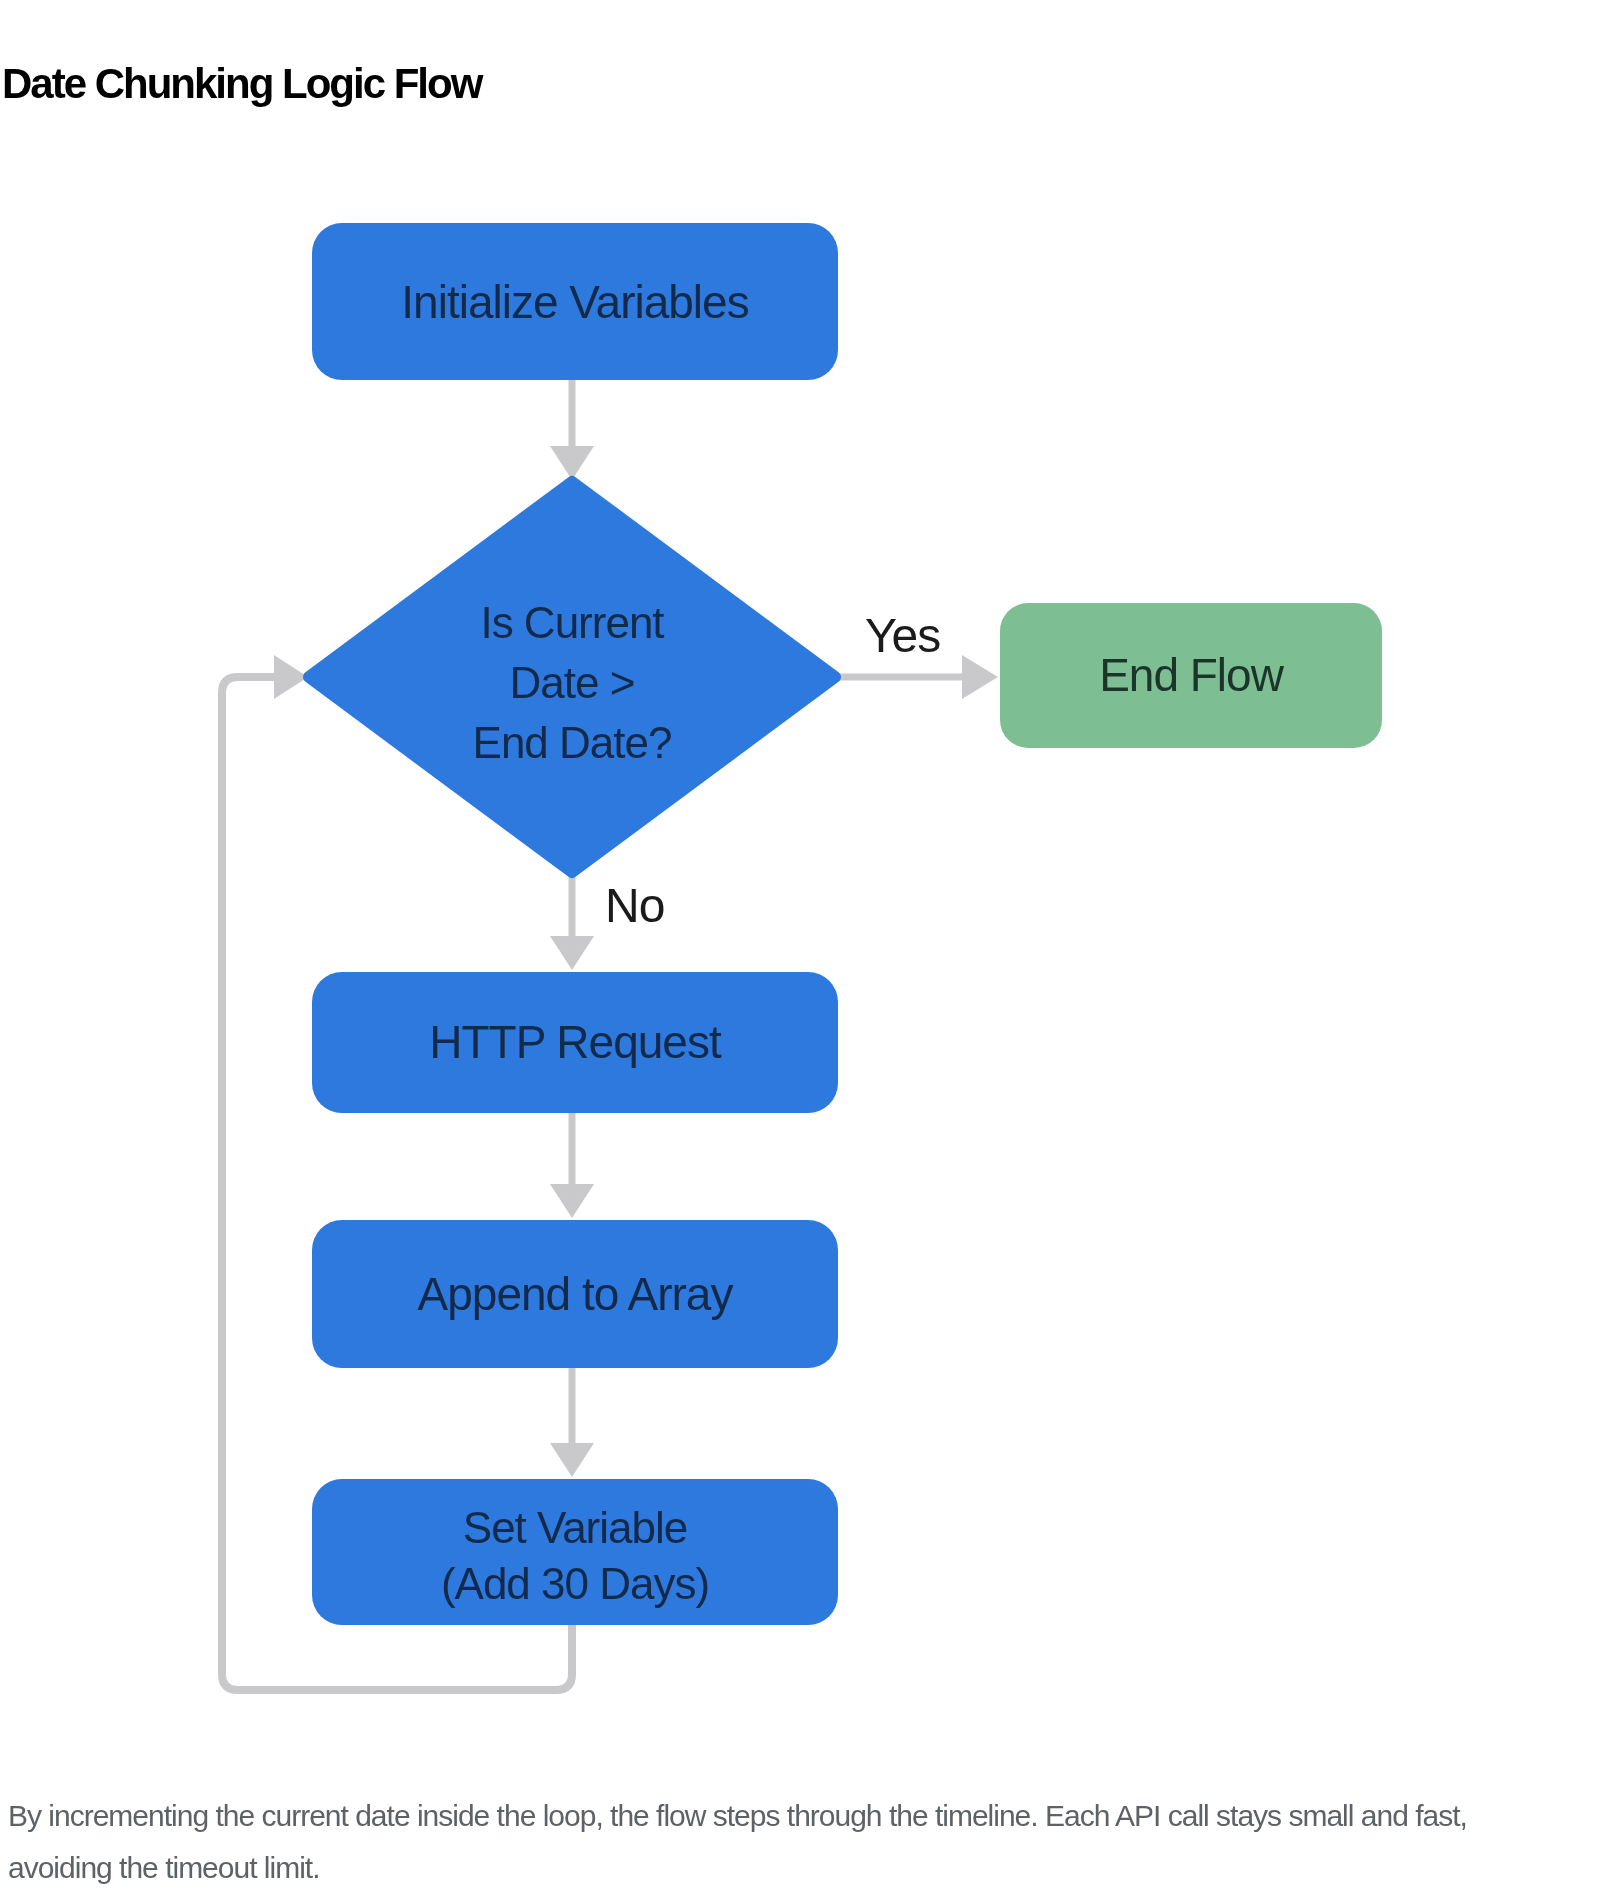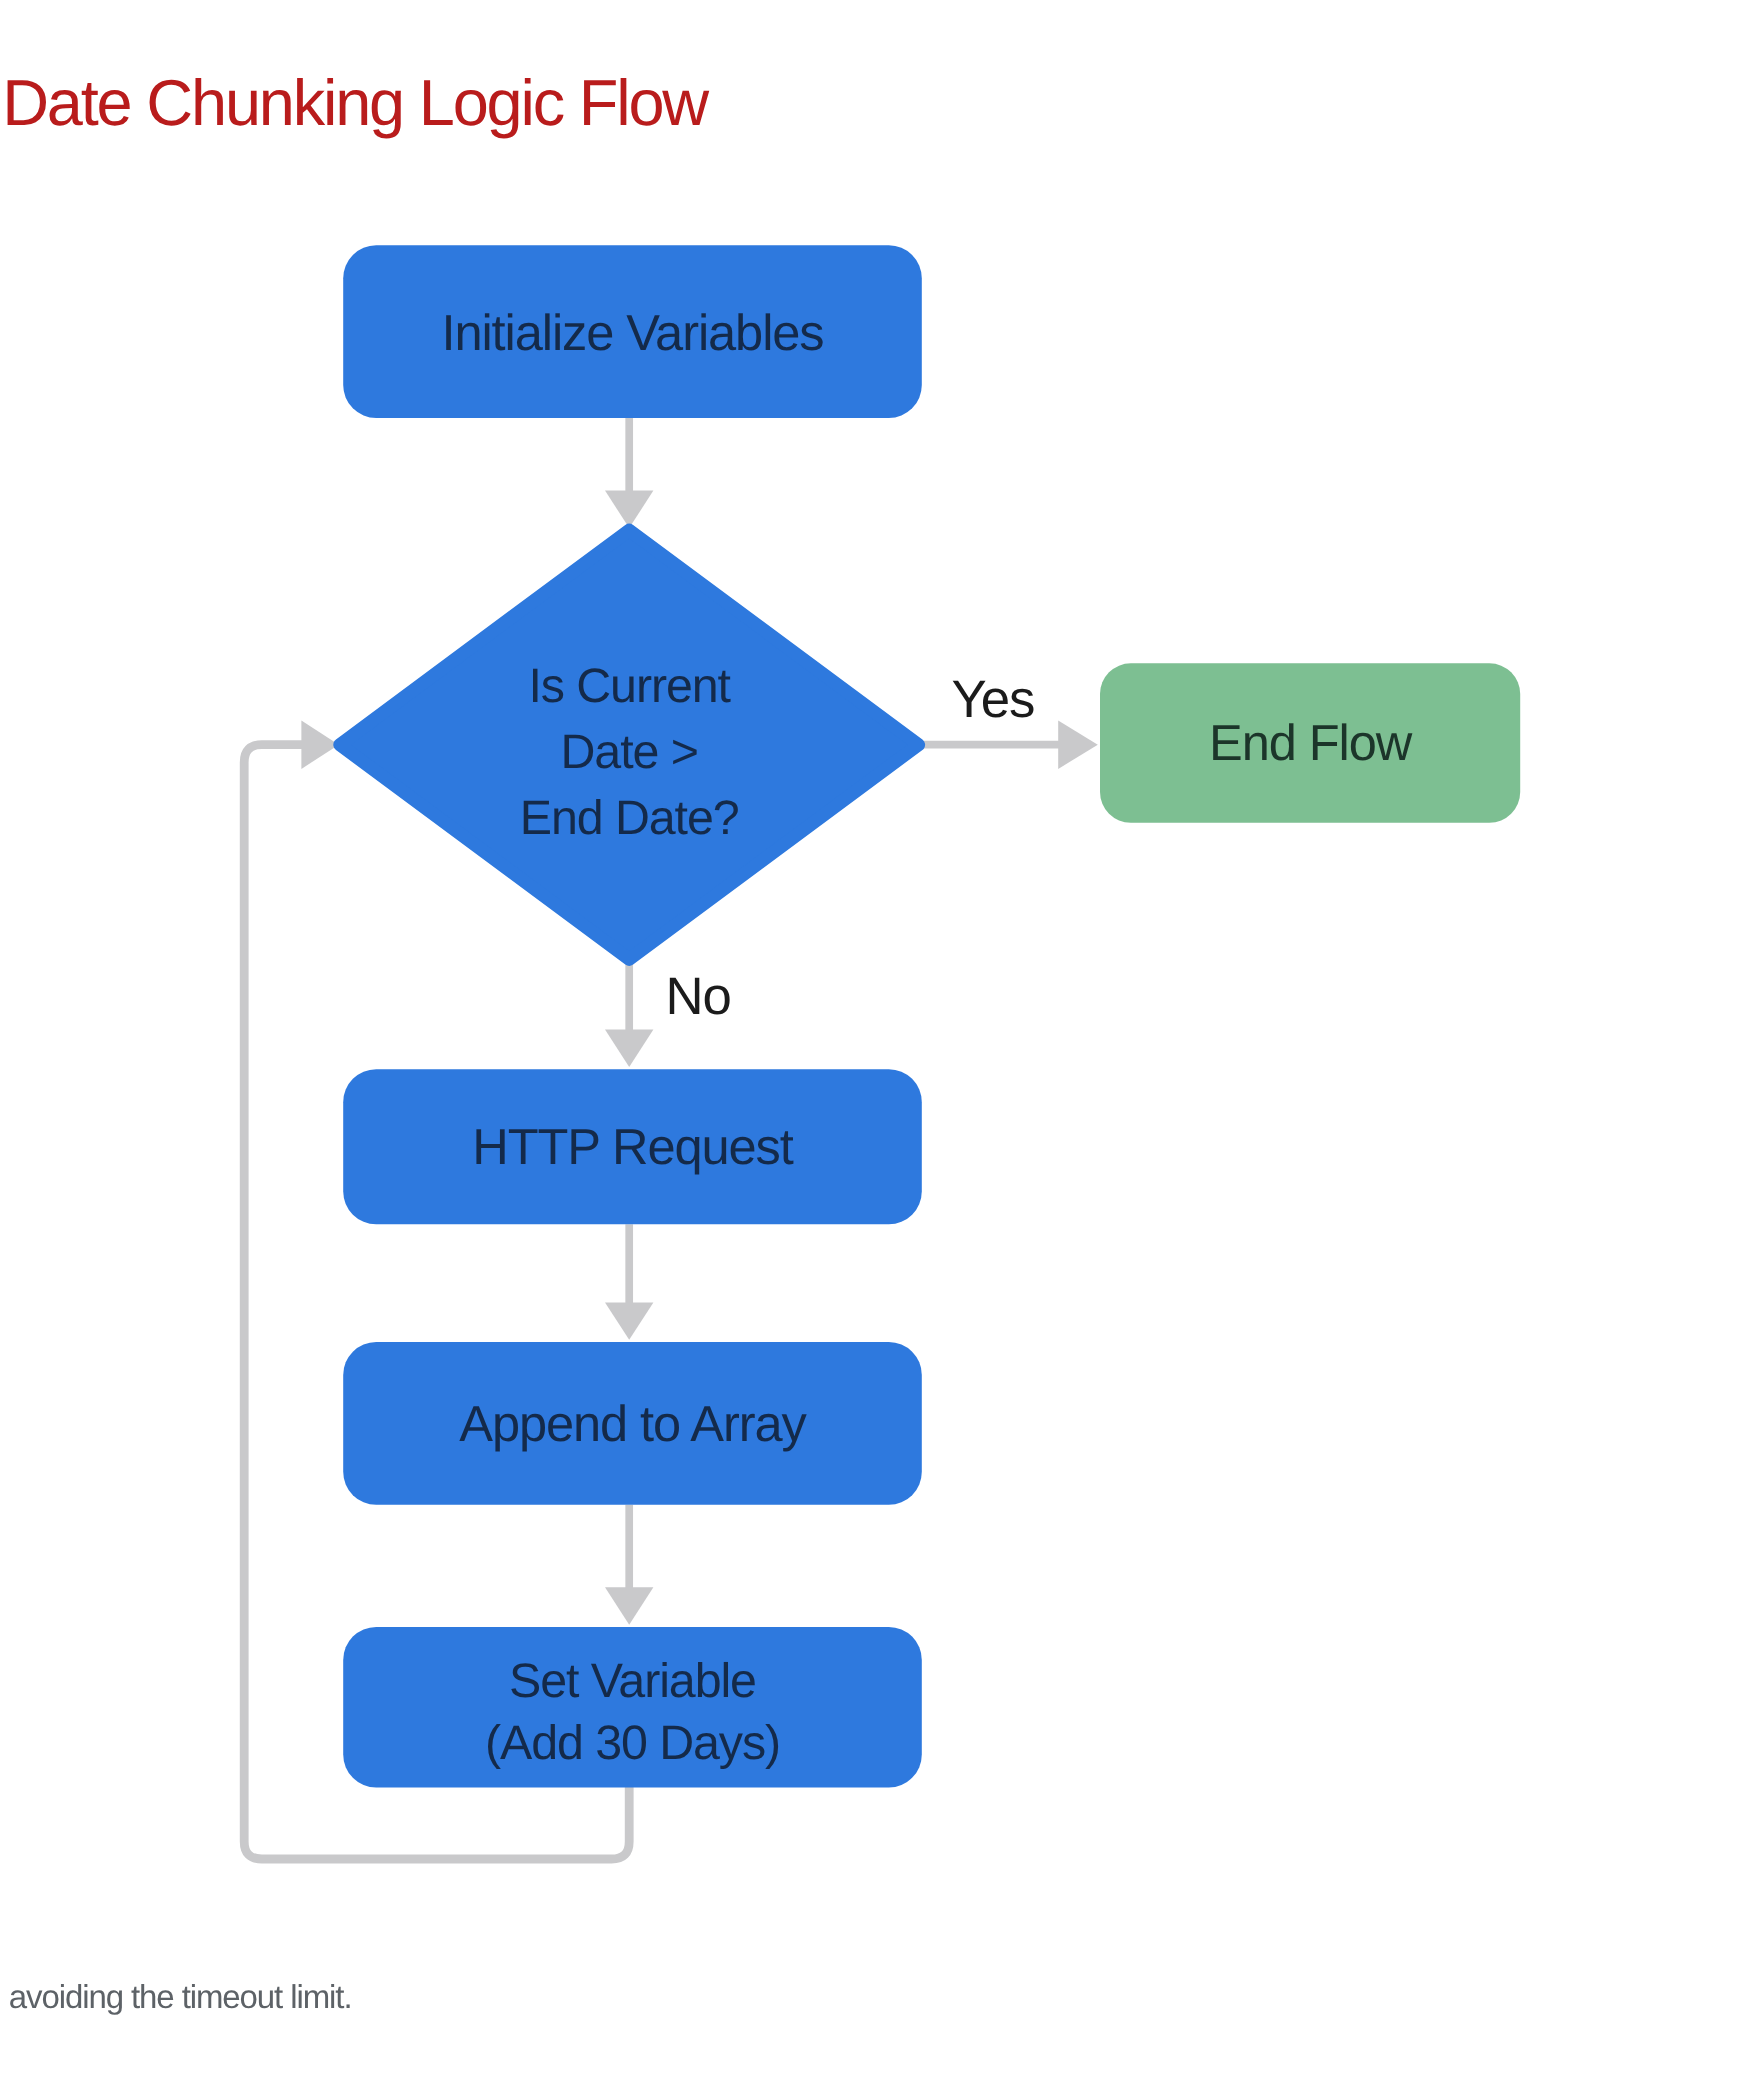--- a/index.html
+++ b/index.html
@@ -2,22 +2,22 @@
 <html style="--process-fill: #2e79de; --process-text: #142a4a; --end-fill: #7dbf92; --end-text: #1c352a; --connector: #c9c9cb; --label-text: #1b1b1b;"><head>
 <meta charset="utf-8">
 <style>
   html,body{margin:0;padding:0;background:#ffffff;}
   body{width:1600px;height:1890px;overflow:hidden;
        font-family:"Liberation Sans", sans-serif;}
   #page{position:relative;width:1600px;height:1890px;background:#ffffff;}
 
   .page-title{
     position:absolute;left:2px;top:60px;
-    font-size:59px;font-weight:400;letter-spacing:-2px;
-    color:#b91c1c;white-space:nowrap;
+    font-size:42px;font-weight:700;letter-spacing:-2px;
+    color:#000000;white-space:nowrap;
   }
 
   #diagram{position:absolute;left:0;top:0;}
 
   .node-process{fill:var(--process-fill);}
   .node-terminal{fill:var(--end-fill);}
   .node-label{fill:var(--process-text);font-size:44px;letter-spacing:-1px;}
   .node-label-lg{fill:var(--process-text);font-size:46px;letter-spacing:-1px;}
   .terminal-label{fill:var(--end-text);font-size:46px;letter-spacing:-1px;}
   .edge{stroke:var(--connector);stroke-width:7;fill:none;}
@@ -100,16 +100,17 @@
     </g>
 
     <g>
       <rect class="node-process" x="312" y="1479" width="526" height="146" rx="30"></rect>
       <text class="node-label" x="575" y="1543" text-anchor="middle">Set Variable</text>
       <text class="node-label" x="575" y="1599" text-anchor="middle">(Add 30 Days)</text>
     </g>
   </svg>
 
   <div class="caption">
+    <div>By incrementing the current date inside the loop, the flow steps through the timeline. Each API call stays small and fast,</div>
     <div>avoiding the timeout limit.</div>
   </div>
 
 </div>
 
 </body></html>

